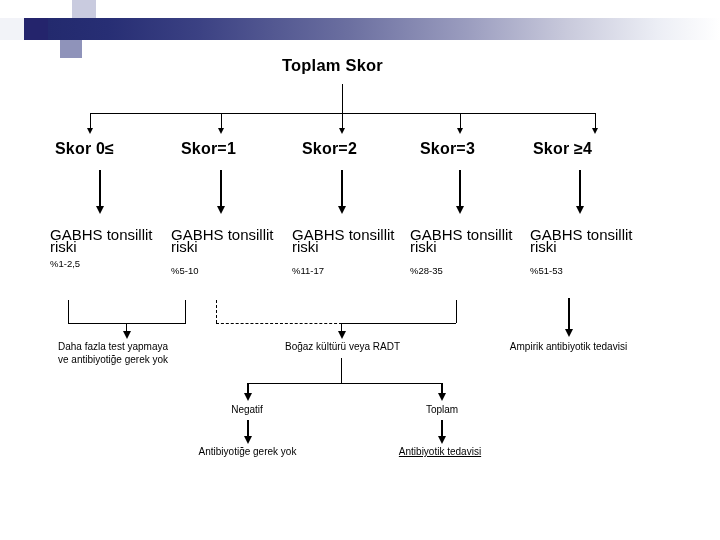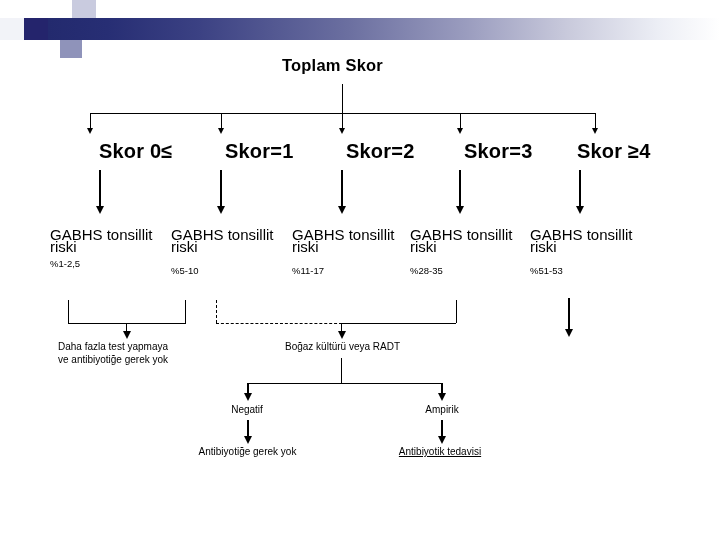--- a/index.html
+++ b/index.html
@@ -48,25 +48,24 @@
     position: absolute;
     font-weight: bold;
     font-size: 16.5px;
     color: #000000;
     white-space: nowrap;
     letter-spacing: .2px;
   }
   .score-label {
     position: absolute;
     font-weight: bold;
-    font-size: 20px;
+    font-size: 16px;
     color: #000000;
     white-space: nowrap;
     letter-spacing: .2px;
-    margin-left: 44px;
   }
   .risk {
     position: absolute;
     font-size: 15px;
     color: #000000;
     line-height: 12px;
     white-space: pre-line;
   }
   .pct {
     position: absolute;
@@ -199,30 +198,31 @@
   <div class="vline" style="left:456px; top:300px; height:23px;"></div>
   <div class="vline" style="left:341px; top:323px; height:10px;"></div>
   <div class="arrow-thick" style="left:338px; top:331px;"></div>
 
   <div class="vline thick" style="left:568px; top:298px; height:33px;"></div>
   <div class="arrow-thick" style="left:565px; top:329px;"></div>
 
   <div class="leaf" style="left:58px; top:341px;">Daha fazla test yapmaya
 ve antibiyotiğe gerek yok</div>
   <div class="leaf center" style="left:270px; top:341px; width:145px;text-align:center;">Boğaz kültürü veya RADT</div>
+  <div class="leaf center" style="left:487px; top:341px; width:163px;">Ampirik antibiyotik tedavisi</div>
 
   <div class="vline" style="left:341px; top:358px; height:25px;"></div>
   <div class="hline" style="left:248px; top:383px; width:194px;"></div>
   <div class="vline thick" style="left:247px; top:383px; height:12px;"></div>
   <div class="vline thick" style="left:441px; top:383px; height:12px;"></div>
   <div class="arrow-thick" style="left:244px; top:393px;"></div>
   <div class="arrow-thick" style="left:438px; top:393px;"></div>
 
   <div class="leaf center" style="left:207px; top:404px; width:80px;">Negatif</div>
-  <div class="leaf center" style="left:402px; top:404px; width:80px;">Ampirik</div>
+  <div class="leaf center" style="left:402px; top:404px; width:80px;">Toplam</div>
 
   <div class="vline thick" style="left:247px; top:420px; height:18px;"></div>
   <div class="vline thick" style="left:441px; top:420px; height:18px;"></div>
   <div class="arrow-thick" style="left:244px; top:436px;"></div>
   <div class="arrow-thick" style="left:438px; top:436px;"></div>
 
   <div class="leaf center" style="left:180px; top:446px; width:135px;">Antibiyotiğe gerek yok</div>
   <div class="leaf center" style="left:376px; top:446px; width:128px;text-decoration:underline;">Antibiyotik tedavisi</div>
 
 </div>

